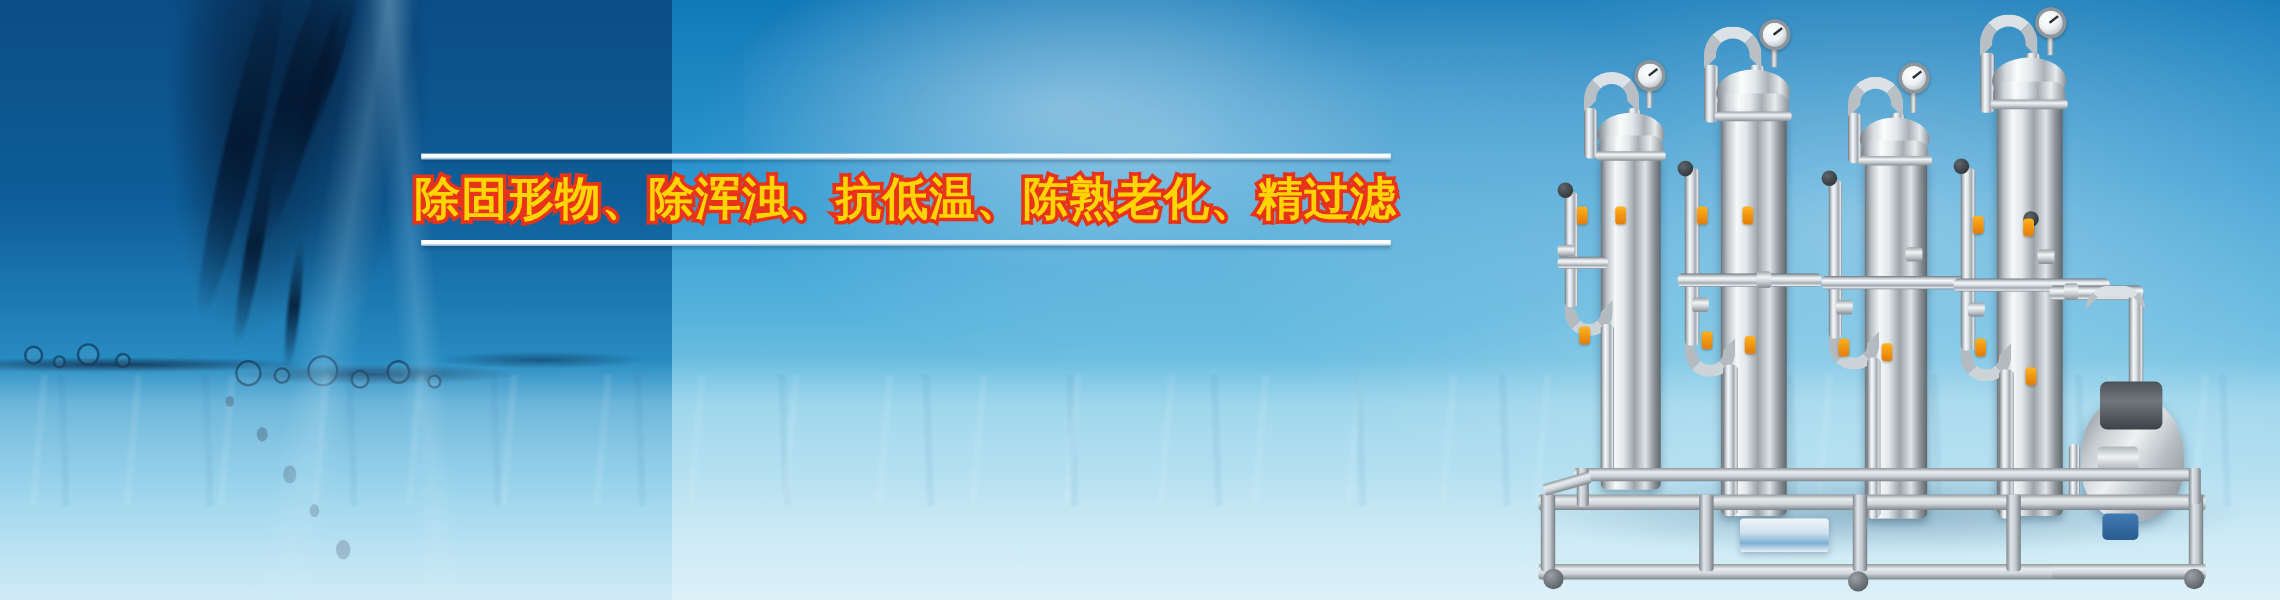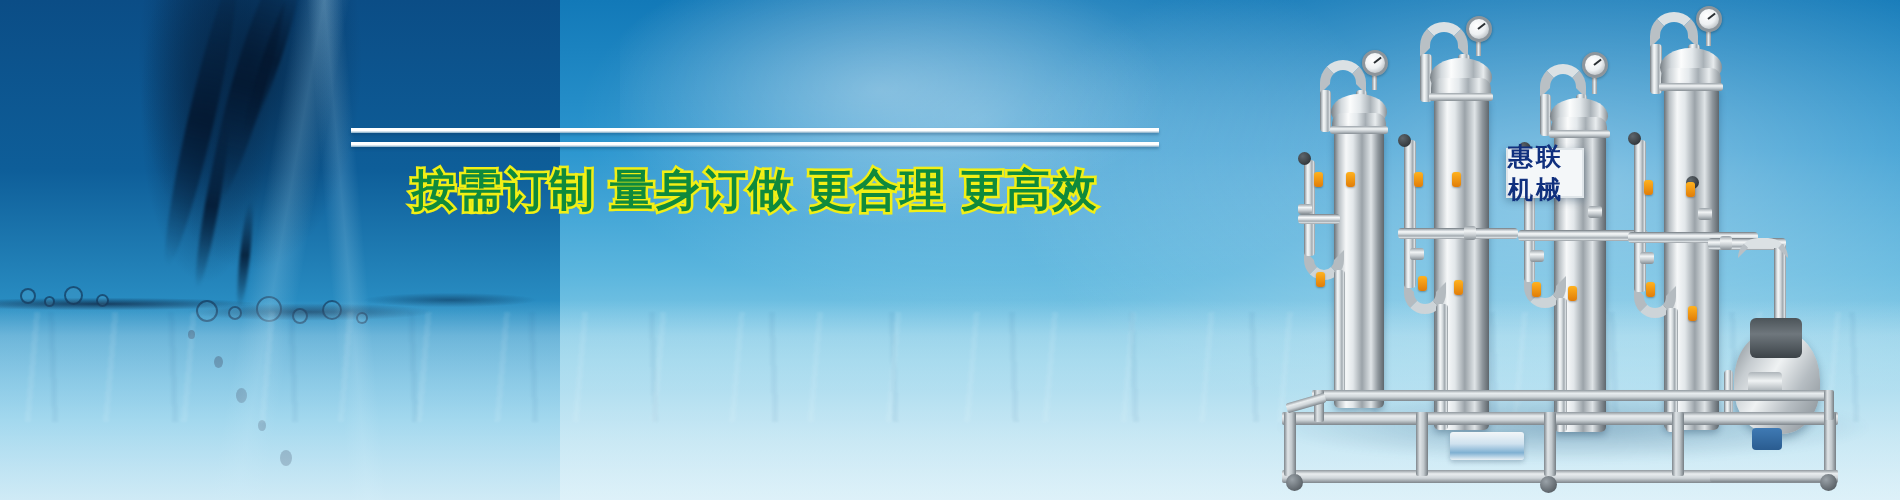--- a/index.html
+++ b/index.html
@@ -212,22 +212,22 @@
     <div class="drop" style="left:280px;top:450px;width:12px;height:16px;"></div>
     <div class="drop" style="left:188px;top:330px;width:7px;height:9px;"></div>
   </div>
 
   <div class="mist"></div>
   <div class="horizon"></div>
   <div class="ripple"></div>
 
   <div class="copy">
     <div class="rule"></div>
+    <div class="sub">除固形物、除浑浊、抗低温、陈熟老化、精过滤</div>
     <div class="rule two"></div>
-    <div class="tag">按需订制 量身订做 更合理 更高效</div>
   </div>
 
   <div class="machine">
 
     <div class="shadow-floor" style="left:10px;top:392px;width:590px;height:70px;"></div>
 
     <div class="arch" style="left:52px;top:60px;width:46px;height:34px;"></div>
     <div class="pipe" style="left:52px;top:90px;width:11px;height:42px;"></div>
     <div class="pipe" style="left:88px;top:90px;width:11px;height:28px;"></div>
     <div class="gauge-stem" style="left:104px;top:72px;height:18px;"></div>
@@ -279,23 +279,20 @@
     <div class="ubend" style="left:256px;top:276px;width:42px;height:32px;"></div>
     <div class="pipe" style="left:256px;top:150px;width:11px;height:132px;"></div>
     <div class="pipe" style="left:288px;top:298px;width:11px;height:134px;"></div>
     <div class="pipe h" style="left:250px;top:230px;width:130px;height:11px;"></div>
     <div class="valve" style="left:250px;top:142px;"></div>
     <div class="knob" style="left:264px;top:282px;"></div>
     <div class="knob" style="left:300px;top:286px;"></div>
     <div class="flange" style="left:262px;top:250px;width:14px;height:12px;"></div>
     <div class="flange" style="left:320px;top:206px;width:14px;height:12px;"></div>
 
-    <div class="sign" style="left:238px;top:148px;width:78px;height:50px;">
-      <span>惠联机械</span>
-    </div>
 
     <div class="arch" style="left:382px;top:12px;width:48px;height:36px;"></div>
     <div class="pipe" style="left:382px;top:44px;width:12px;height:50px;"></div>
     <div class="pipe" style="left:420px;top:44px;width:12px;height:22px;"></div>
     <div class="gauge-stem" style="left:438px;top:28px;height:18px;"></div>
     <div class="gauge" style="left:428px;top:6px;"></div>
     <div class="dome" style="left:392px;top:48px;width:62px;height:28px;"></div>
     <div class="cap" style="left:393px;top:68px;width:60px;height:20px;"></div>
     <div class="vessel" style="left:396px;top:85px;width:55px;height:345px;"></div>
     <div class="flange" style="left:391px;top:83px;width:64px;height:8px;"></div>

